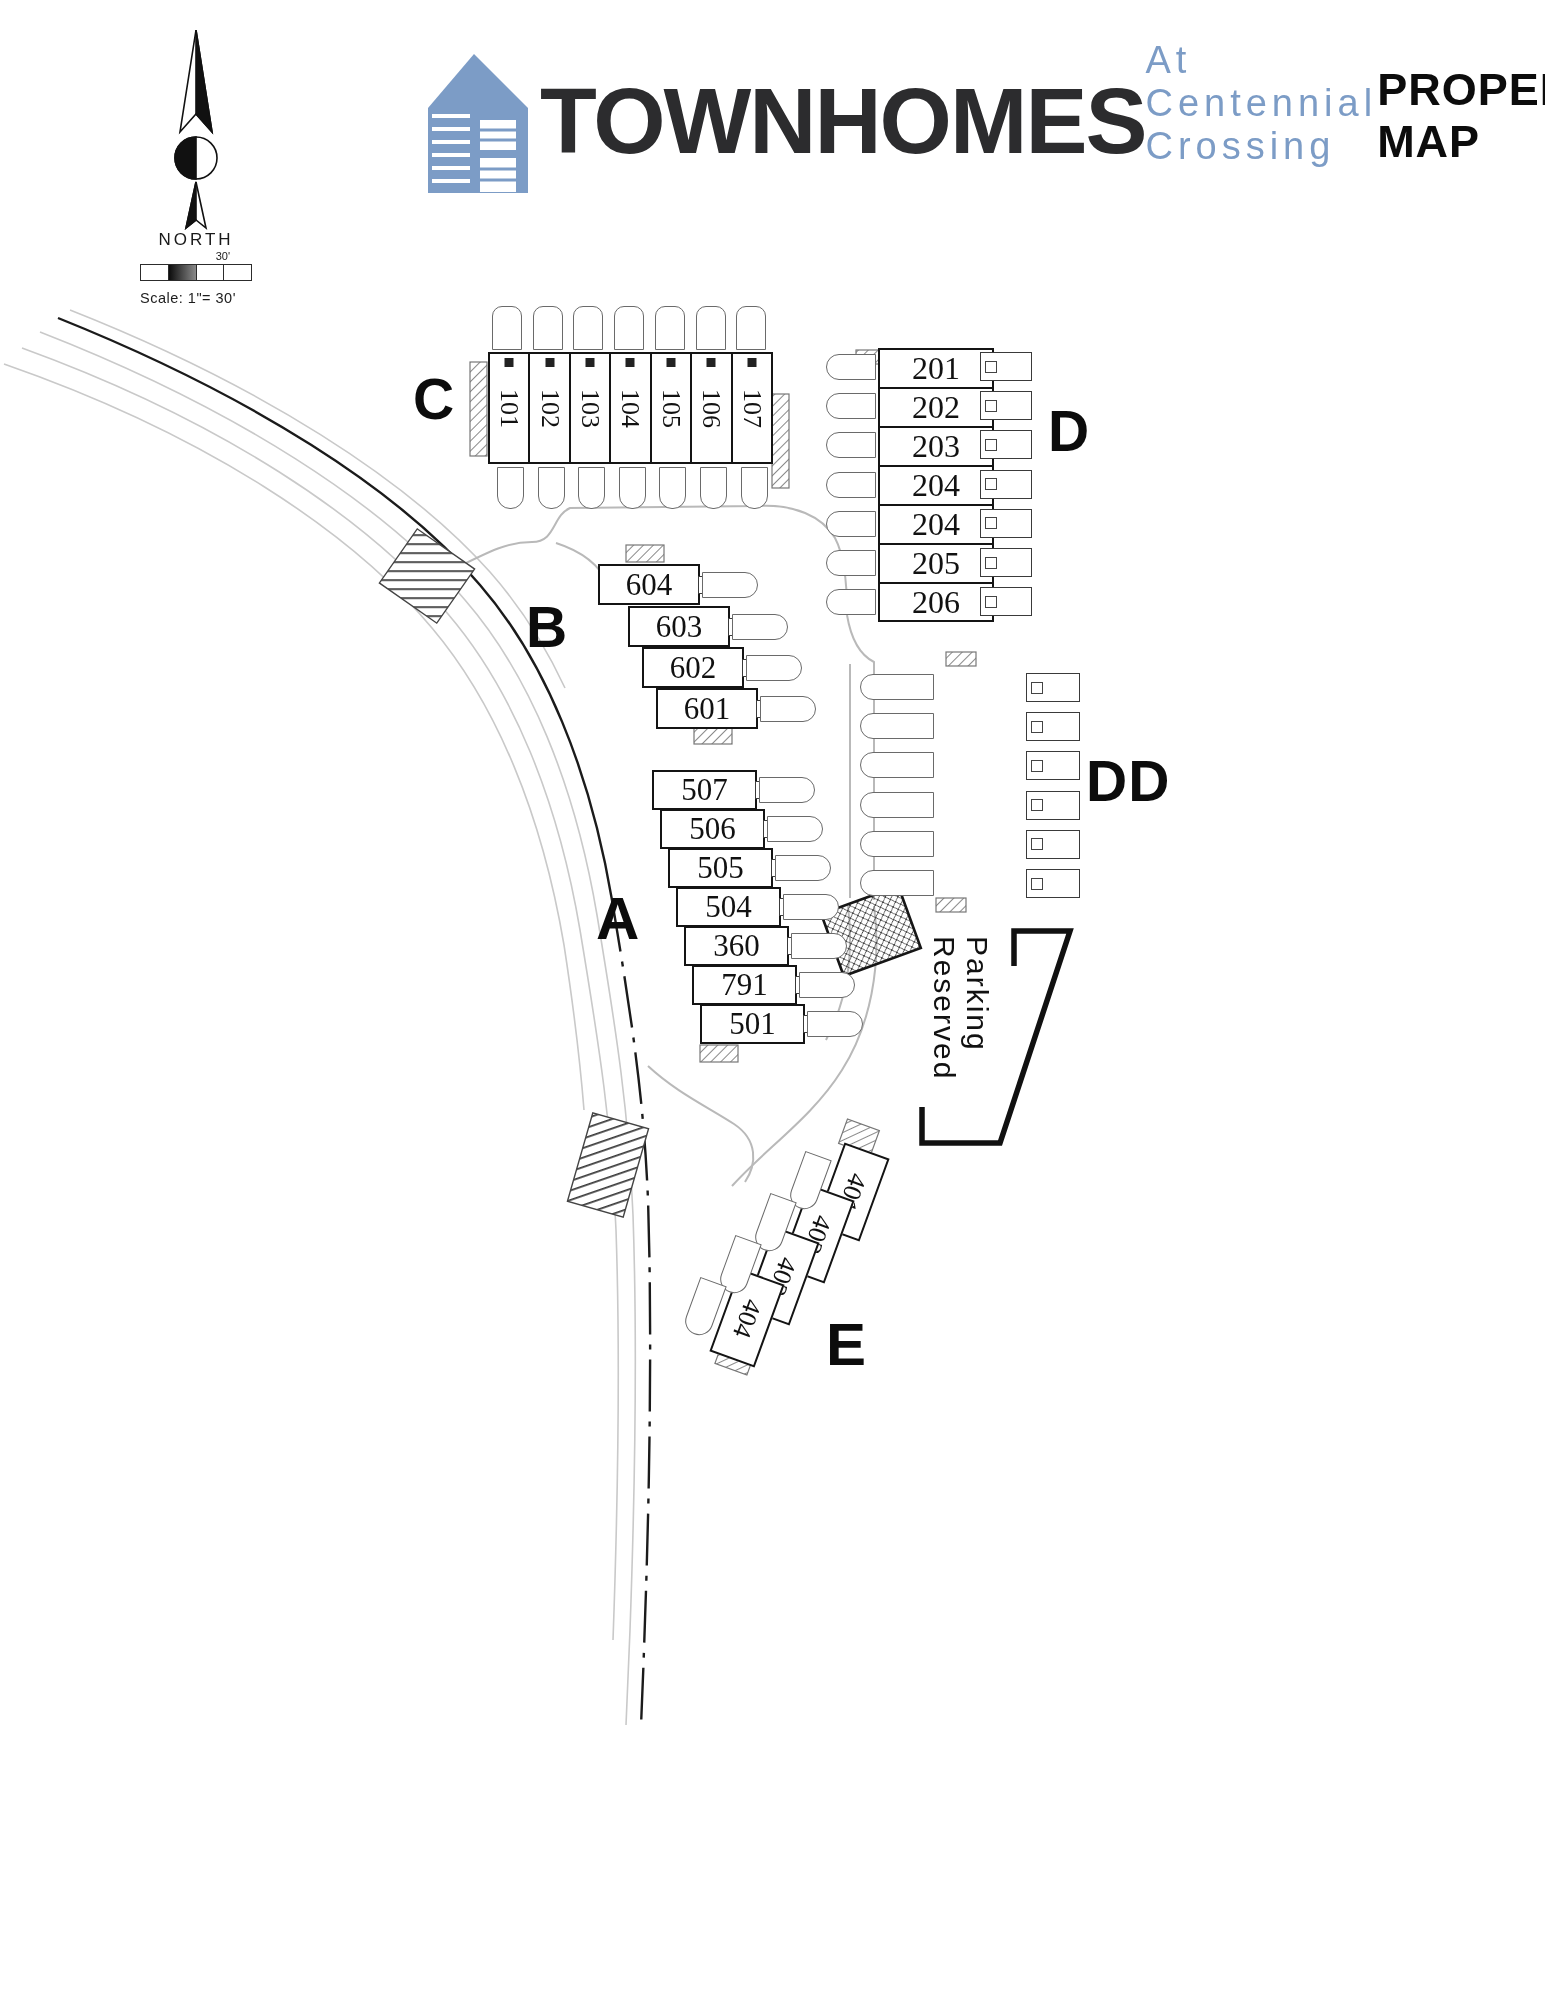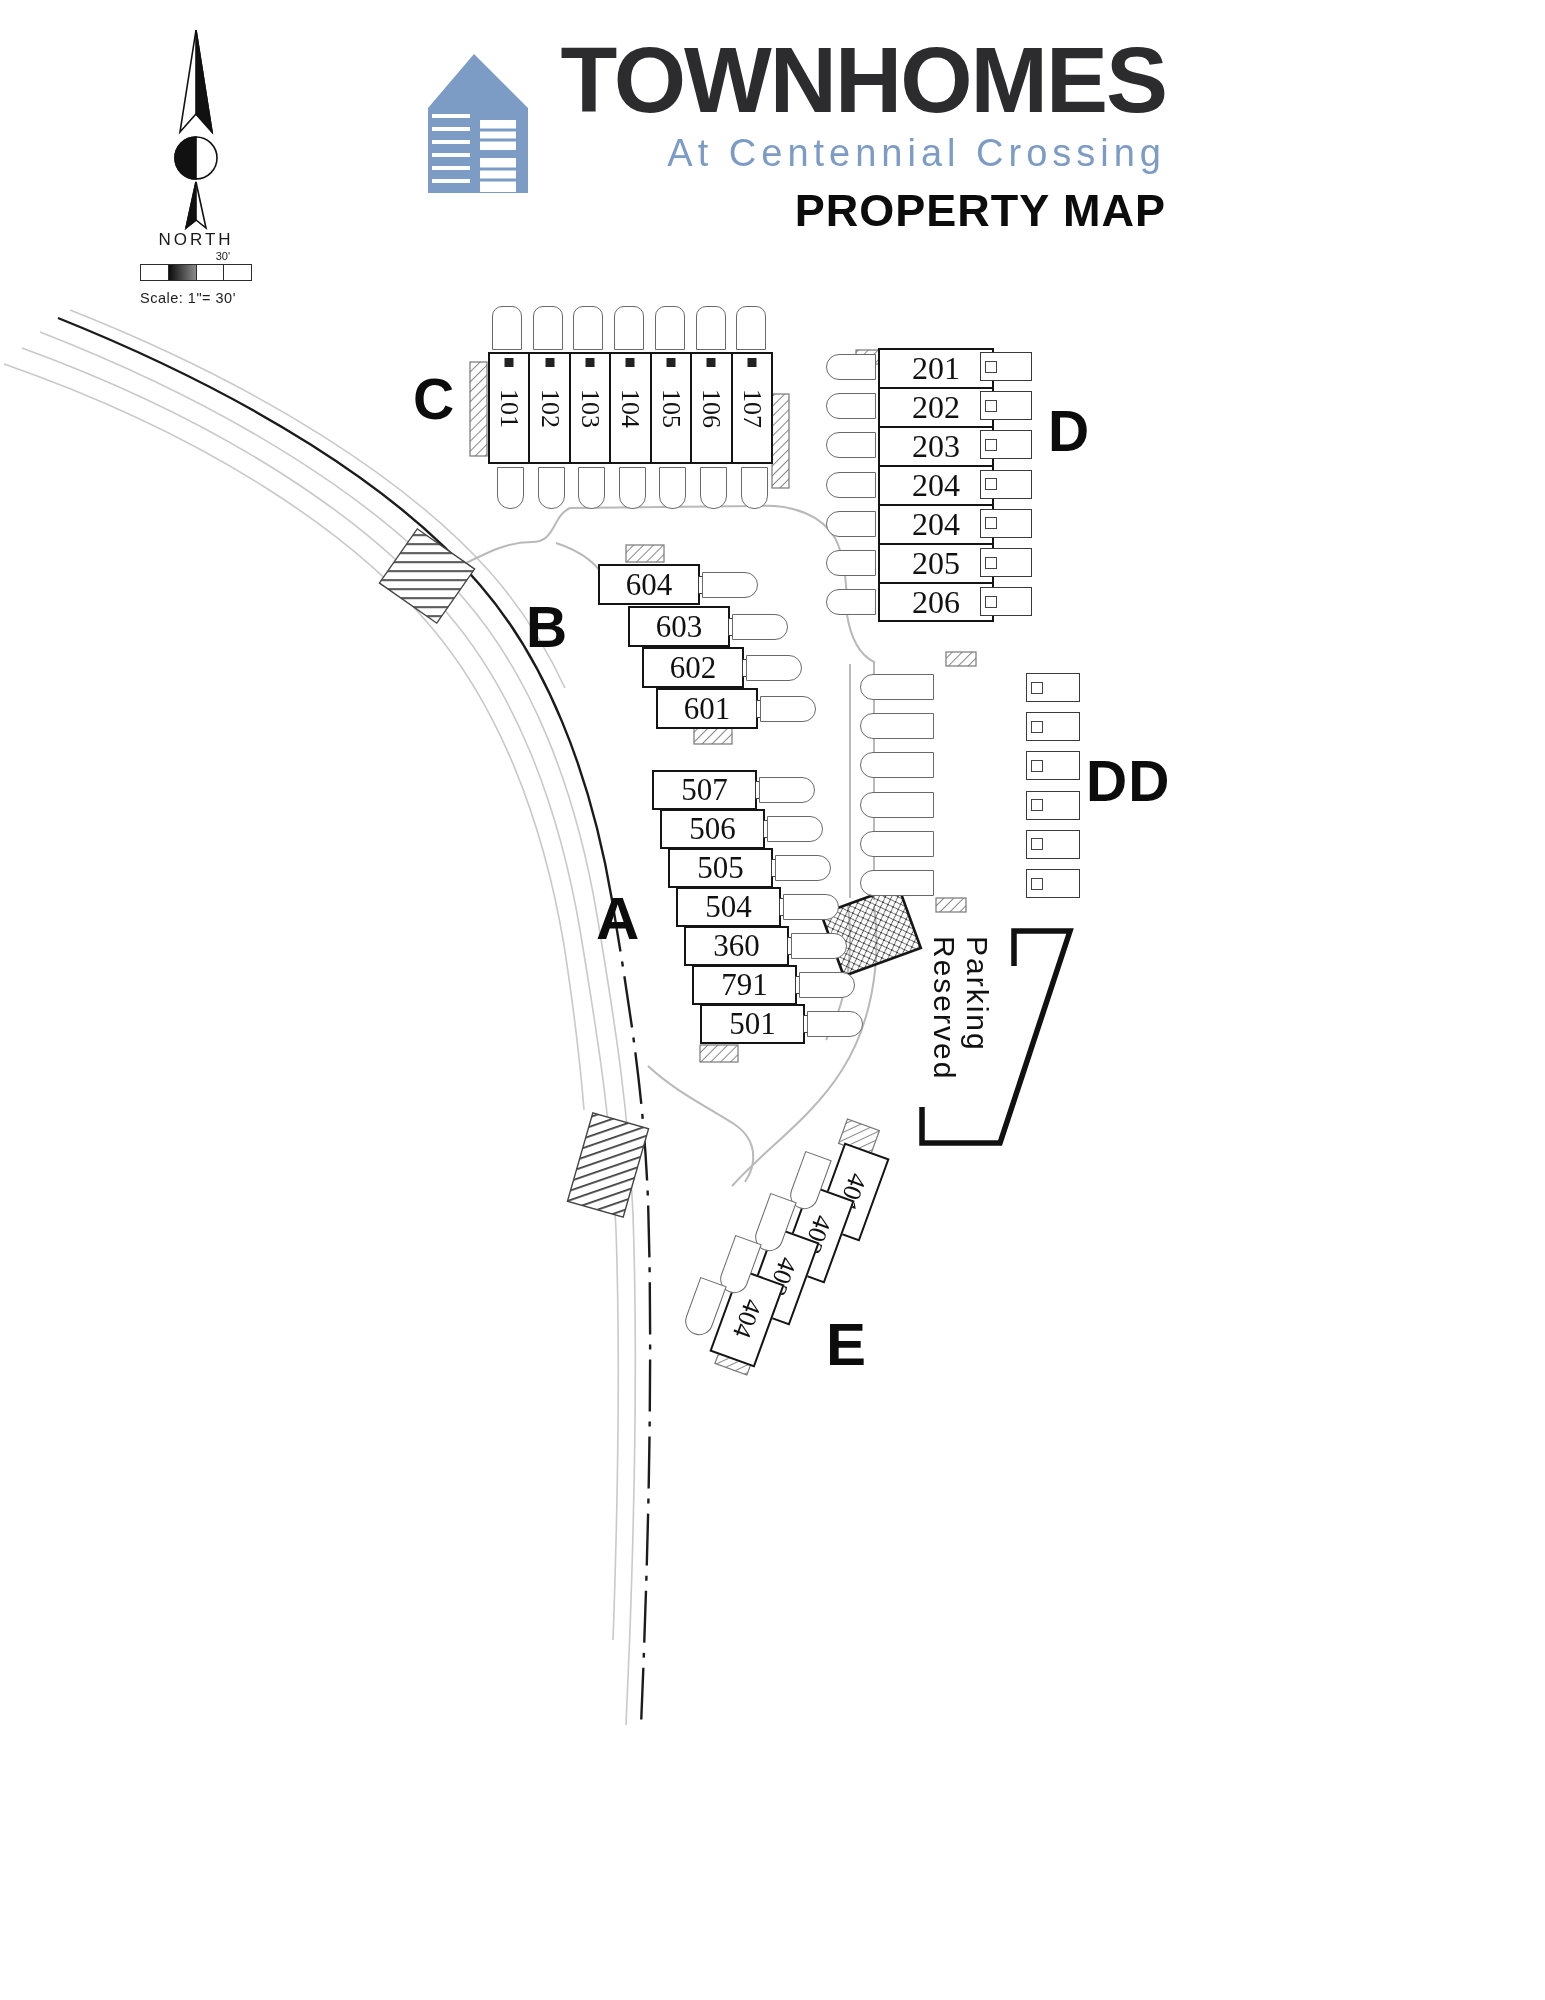--- a/index.html
+++ b/index.html
@@ -5,21 +5,21 @@
   * { margin:0; padding:0; box-sizing:border-box; }
   body { background:#ffffff; }
   .page {
     position:relative; width:1545px; height:2000px; background:#ffffff;
     overflow:hidden; font-family:"Liberation Sans", sans-serif; color:#111;
   }
   .map-svg { position:absolute; left:0; top:0; width:1545px; height:2000px; }
 
   
   .brand { position:absolute; left:540px; top:34px; width:626px;
-           display:flex; flex-direction:column; align-items:flex-end; }
+           display:flex; flex-direction:row; align-items:flex-end; }
   .brand .title { font-size:93px; font-weight:800; letter-spacing:-2px; line-height:1; color:#2c2c2e; }
   .brand .subtitle { font-size:38px; letter-spacing:5px; color:#7c9cc6; margin-top:5px; font-weight:500; }
   .brand .heading { font-size:45px; font-weight:800; color:#0c0c0c; margin-top:10px; letter-spacing:1px; }
   .logo-svg { position:absolute; left:424px; top:38px; }
 
   
   .north-label { position:absolute; left:156px; top:230px; width:80px; text-align:center;
                  font-size:17px; letter-spacing:3px; color:#1a1a1a; }
   .scalebar { position:absolute; left:140px; top:250px; width:130px; }
   .scalebar .tick { position:absolute; right:40px; top:0; font-size:11px; color:#222; }

